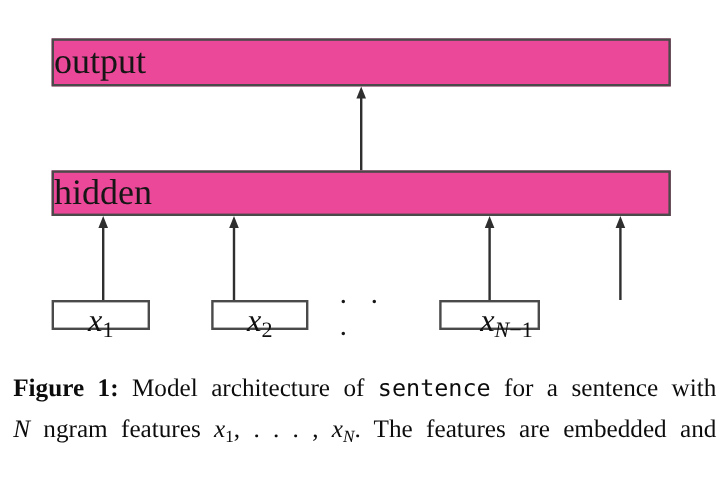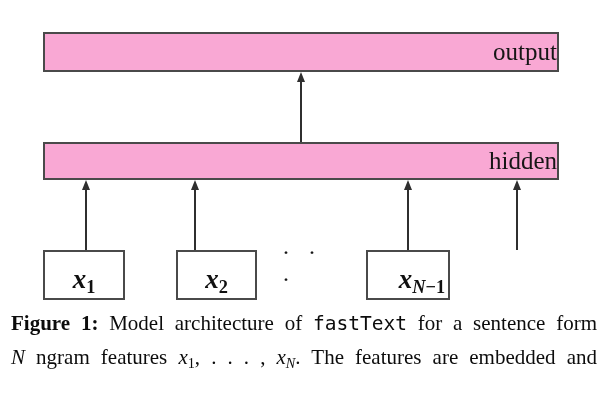--- a/index.html
+++ b/index.html
@@ -15,34 +15,34 @@
     width:600px;height:412px;
     background:var(--bg);
     font-family:"Liberation Serif", serif;
     color:var(--text);
     overflow:hidden;
   }
   
   .nodebox{
     position:absolute;
     border:2px solid var(--border);
-    background:#f9a8d4;
-    display:flex;align-items:center;justify-content:flex-end;
-    font-size:25px;
+    background:#ec4899;
+    display:flex;align-items:center;justify-content:flex-start;
+    font-size:30px;
     color:#161616;
   }
   .box-output{left:43px;top:32px;width:516px;height:40px;}
   .box-hidden{left:43px;top:142px;width:516px;height:38px;}
   .inputbox{
     position:absolute;
     border:2px solid var(--border);
     background:#fff;
-    display:flex;align-items:flex-end;justify-content:center;
+    display:flex;align-items:flex-start;justify-content:center;
     font-size:27px;
-    top:250px;height:50px;font-weight:bold;
+    top:250px;height:25px;
   }
   .box-x1{left:43px;width:82px;}
   .box-x2{left:152px;width:81px;margin-left:24px;}
   .box-xn1{left:366px;width:84px;padding-left:28px;}
   .box-xn{left:475px;width:83px;}
   
   .arrow{position:absolute;width:11px;}
   .arrow::before{
     content:"";position:absolute;left:50%;transform:translateX(-50%);
     top:7px;bottom:0;width:2px;background:var(--arrow);
@@ -109,17 +109,17 @@
   </div>
   <div class="inputbox box-x2">
     <span><span class="seg-i">x</span><span class="seg-sub">2</span></span>
   </div>
   <div class="ellipsis">· · ·</div>
   <div class="inputbox box-xn1">
     <span><span class="seg-i">x</span><span class="seg-isub">N</span><span class="seg-sub">−1</span></span>
   </div>
 
   <div class="caption">
-    <div class="caption-line justified"><span class="seg-b">Figure 1:</span><span> Model architecture of </span><span class="seg-m">fastText</span><span> for a sentence form</span></div>
+    <div class="caption-line justified"><span class="seg-b">Figure 1:</span><span> Model architecture of </span><span class="seg-m">sentence</span><span> for a sentence with</span></div>
     <div class="caption-line justified"><span class="seg-i">N</span><span> ngram features </span><span class="seg-i">x</span><span class="seg-sub">1</span><span>, . . . , </span><span class="seg-i">x</span><span class="seg-isub">N</span><span>. The features are embedded and</span></div>
   </div>
 
 </div>
 
 </body></html>

